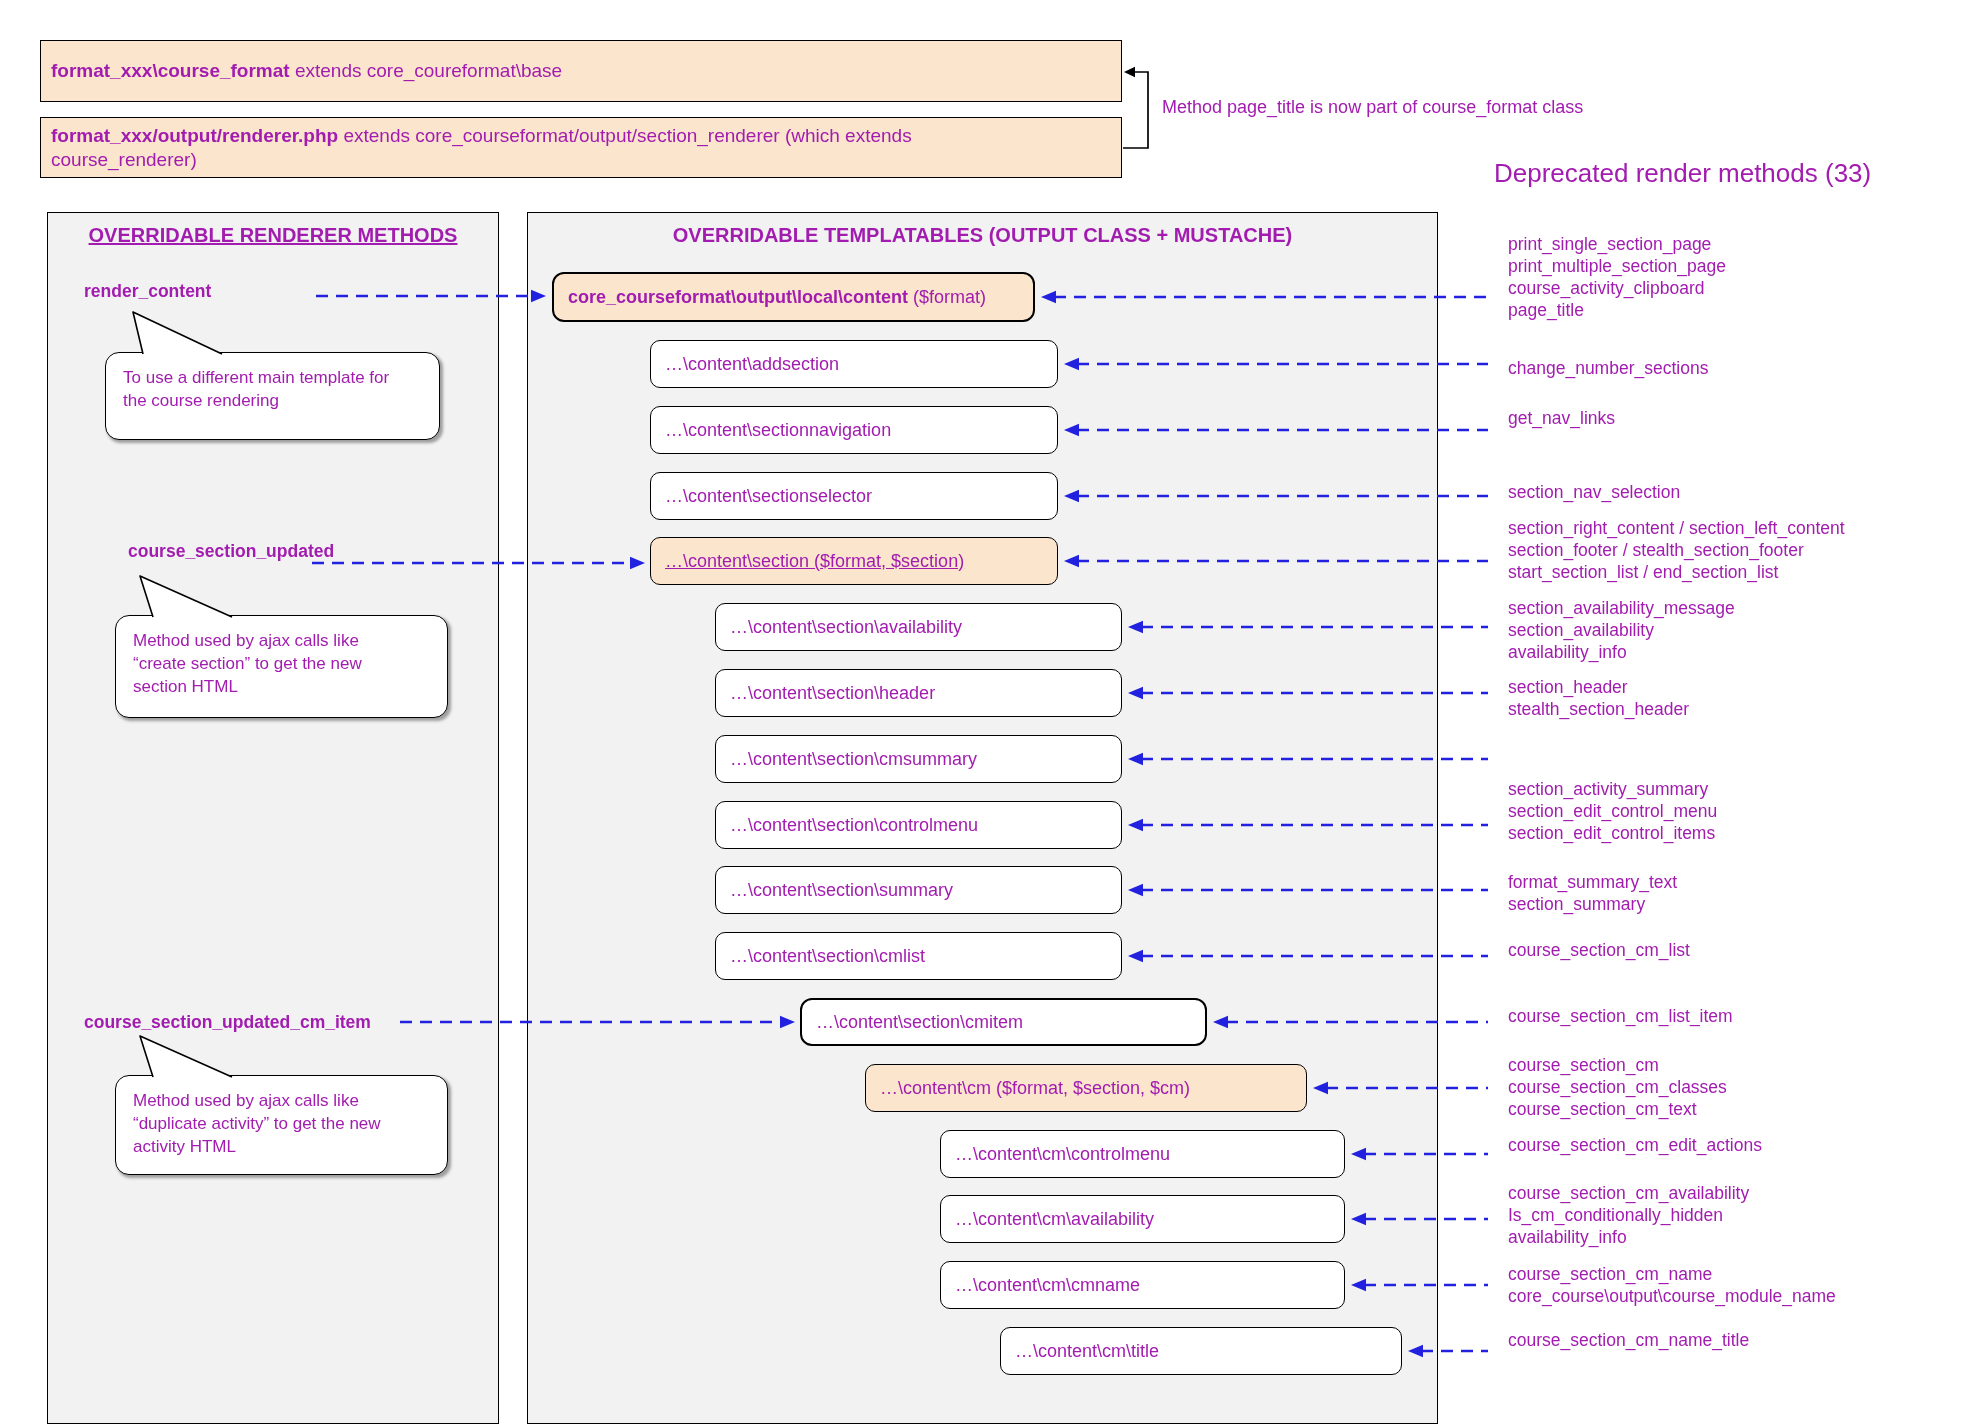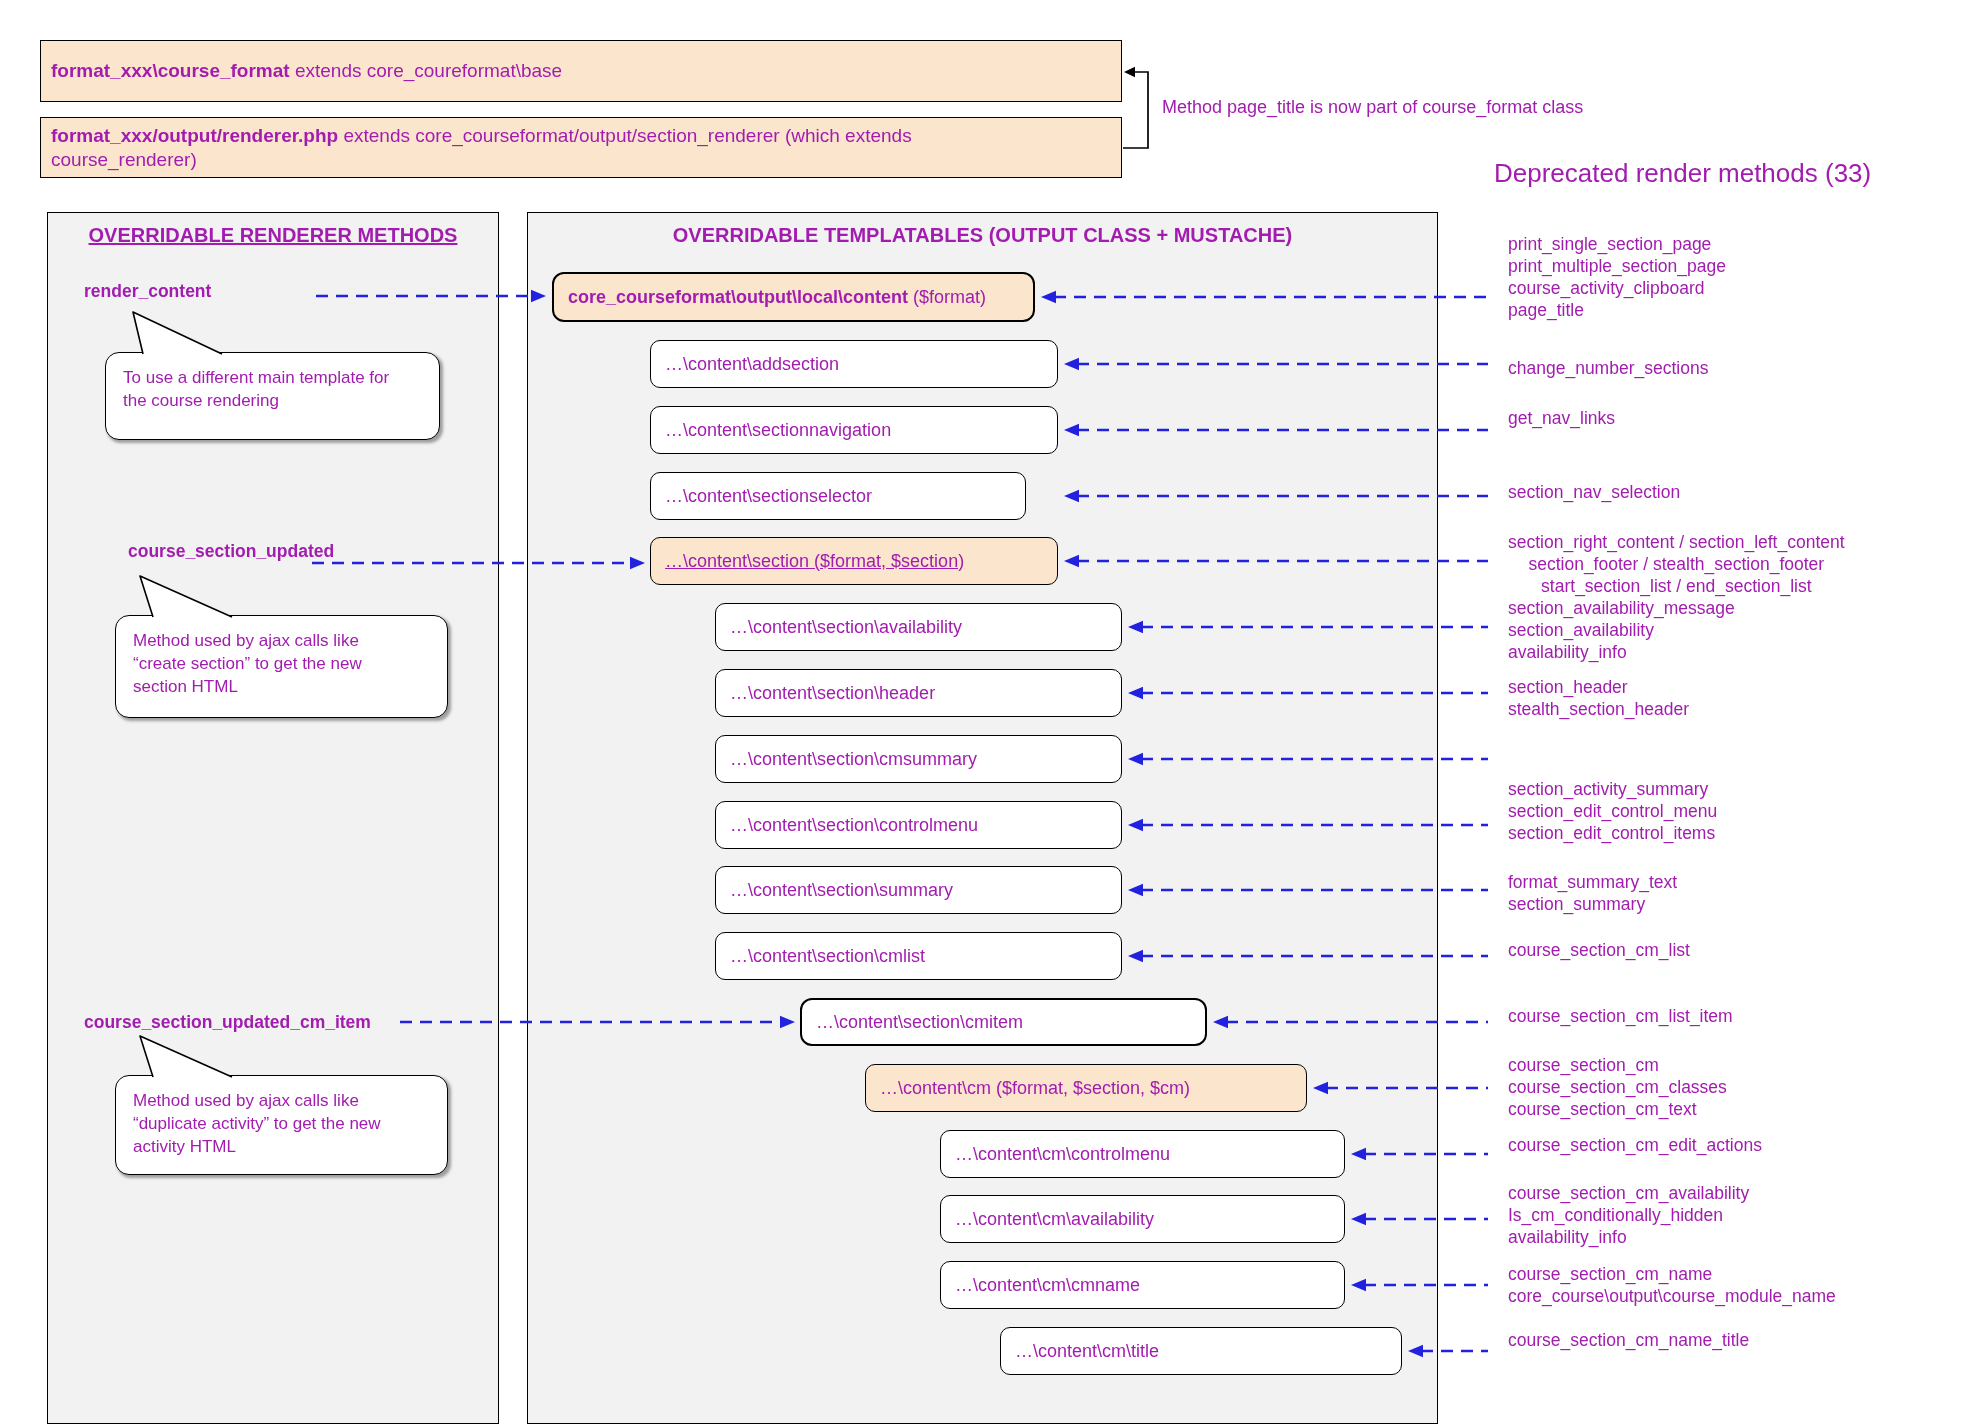--- a/index.html
+++ b/index.html
@@ -55,21 +55,21 @@
 
   <div class="tbox orange thick" style="left: 552px; top: 272px; width: 483px; height: 50px;">
       <div class="txt"><span class="b">core_courseformat\output\local\content</span><span> ($format)</span></div>
     </div>
     <div class="tbox" style="left: 650px; top: 340px; width: 408px; height: 48px;">
       <div class="txt"><span class="b"></span><span>…\content\addsection</span></div>
     </div>
     <div class="tbox" style="left: 650px; top: 406px; width: 408px; height: 48px;">
       <div class="txt"><span class="b"></span><span>…\content\sectionnavigation</span></div>
     </div>
-    <div class="tbox" style="left: 650px; top: 472px; width: 376px; height: 48px;">
+    <div class="tbox" style="left: 650px; top: 472px; width: 408px; height: 48px;">
       <div class="txt"><span class="b"></span><span>…\content\sectionselector</span></div>
     </div>
     <div class="tbox orange" style="left: 650px; top: 537px; width: 408px; height: 48px; text-decoration: underline;">
       <div class="txt"><span class="b"></span><span>…\content\section ($format, $section)</span></div>
     </div>
     <div class="tbox" style="left: 715px; top: 603px; width: 407px; height: 48px;">
       <div class="txt"><span class="b"></span><span>…\content\section\availability</span></div>
     </div>
     <div class="tbox" style="left: 715px; top: 669px; width: 407px; height: 48px;">
       <div class="txt"><span class="b"></span><span>…\content\section\header</span></div>
@@ -115,21 +115,21 @@
     <div class="bubble" style="left: 115px; top: 1075px; width: 333px; height: 100px;">Method used by ajax calls like
 “duplicate activity” to get the new
 activity HTML</div>
     <div class="group" style="top: 233px;">print_single_section_page
 print_multiple_section_page
 course_activity_clipboard
 page_title</div>
     <div class="group" style="top: 357px;">change_number_sections</div>
     <div class="group" style="top: 407px;">get_nav_links</div>
     <div class="group" style="top: 481px;">section_nav_selection</div>
-    <div class="group" style="top: 531px; text-align: center;">section_right_content / section_left_content
+    <div class="group" style="top: 517px;">section_right_content / section_left_content
 section_footer / stealth_section_footer
 start_section_list / end_section_list</div>
     <div class="group" style="top: 597px;">section_availability_message
 section_availability
 availability_info</div>
     <div class="group" style="top: 676px;">section_header
 stealth_section_header</div>
     <div class="group" style="top: 778px;">section_activity_summary</div>
     <div class="group" style="top: 800px;">section_edit_control_menu
 section_edit_control_items</div>

